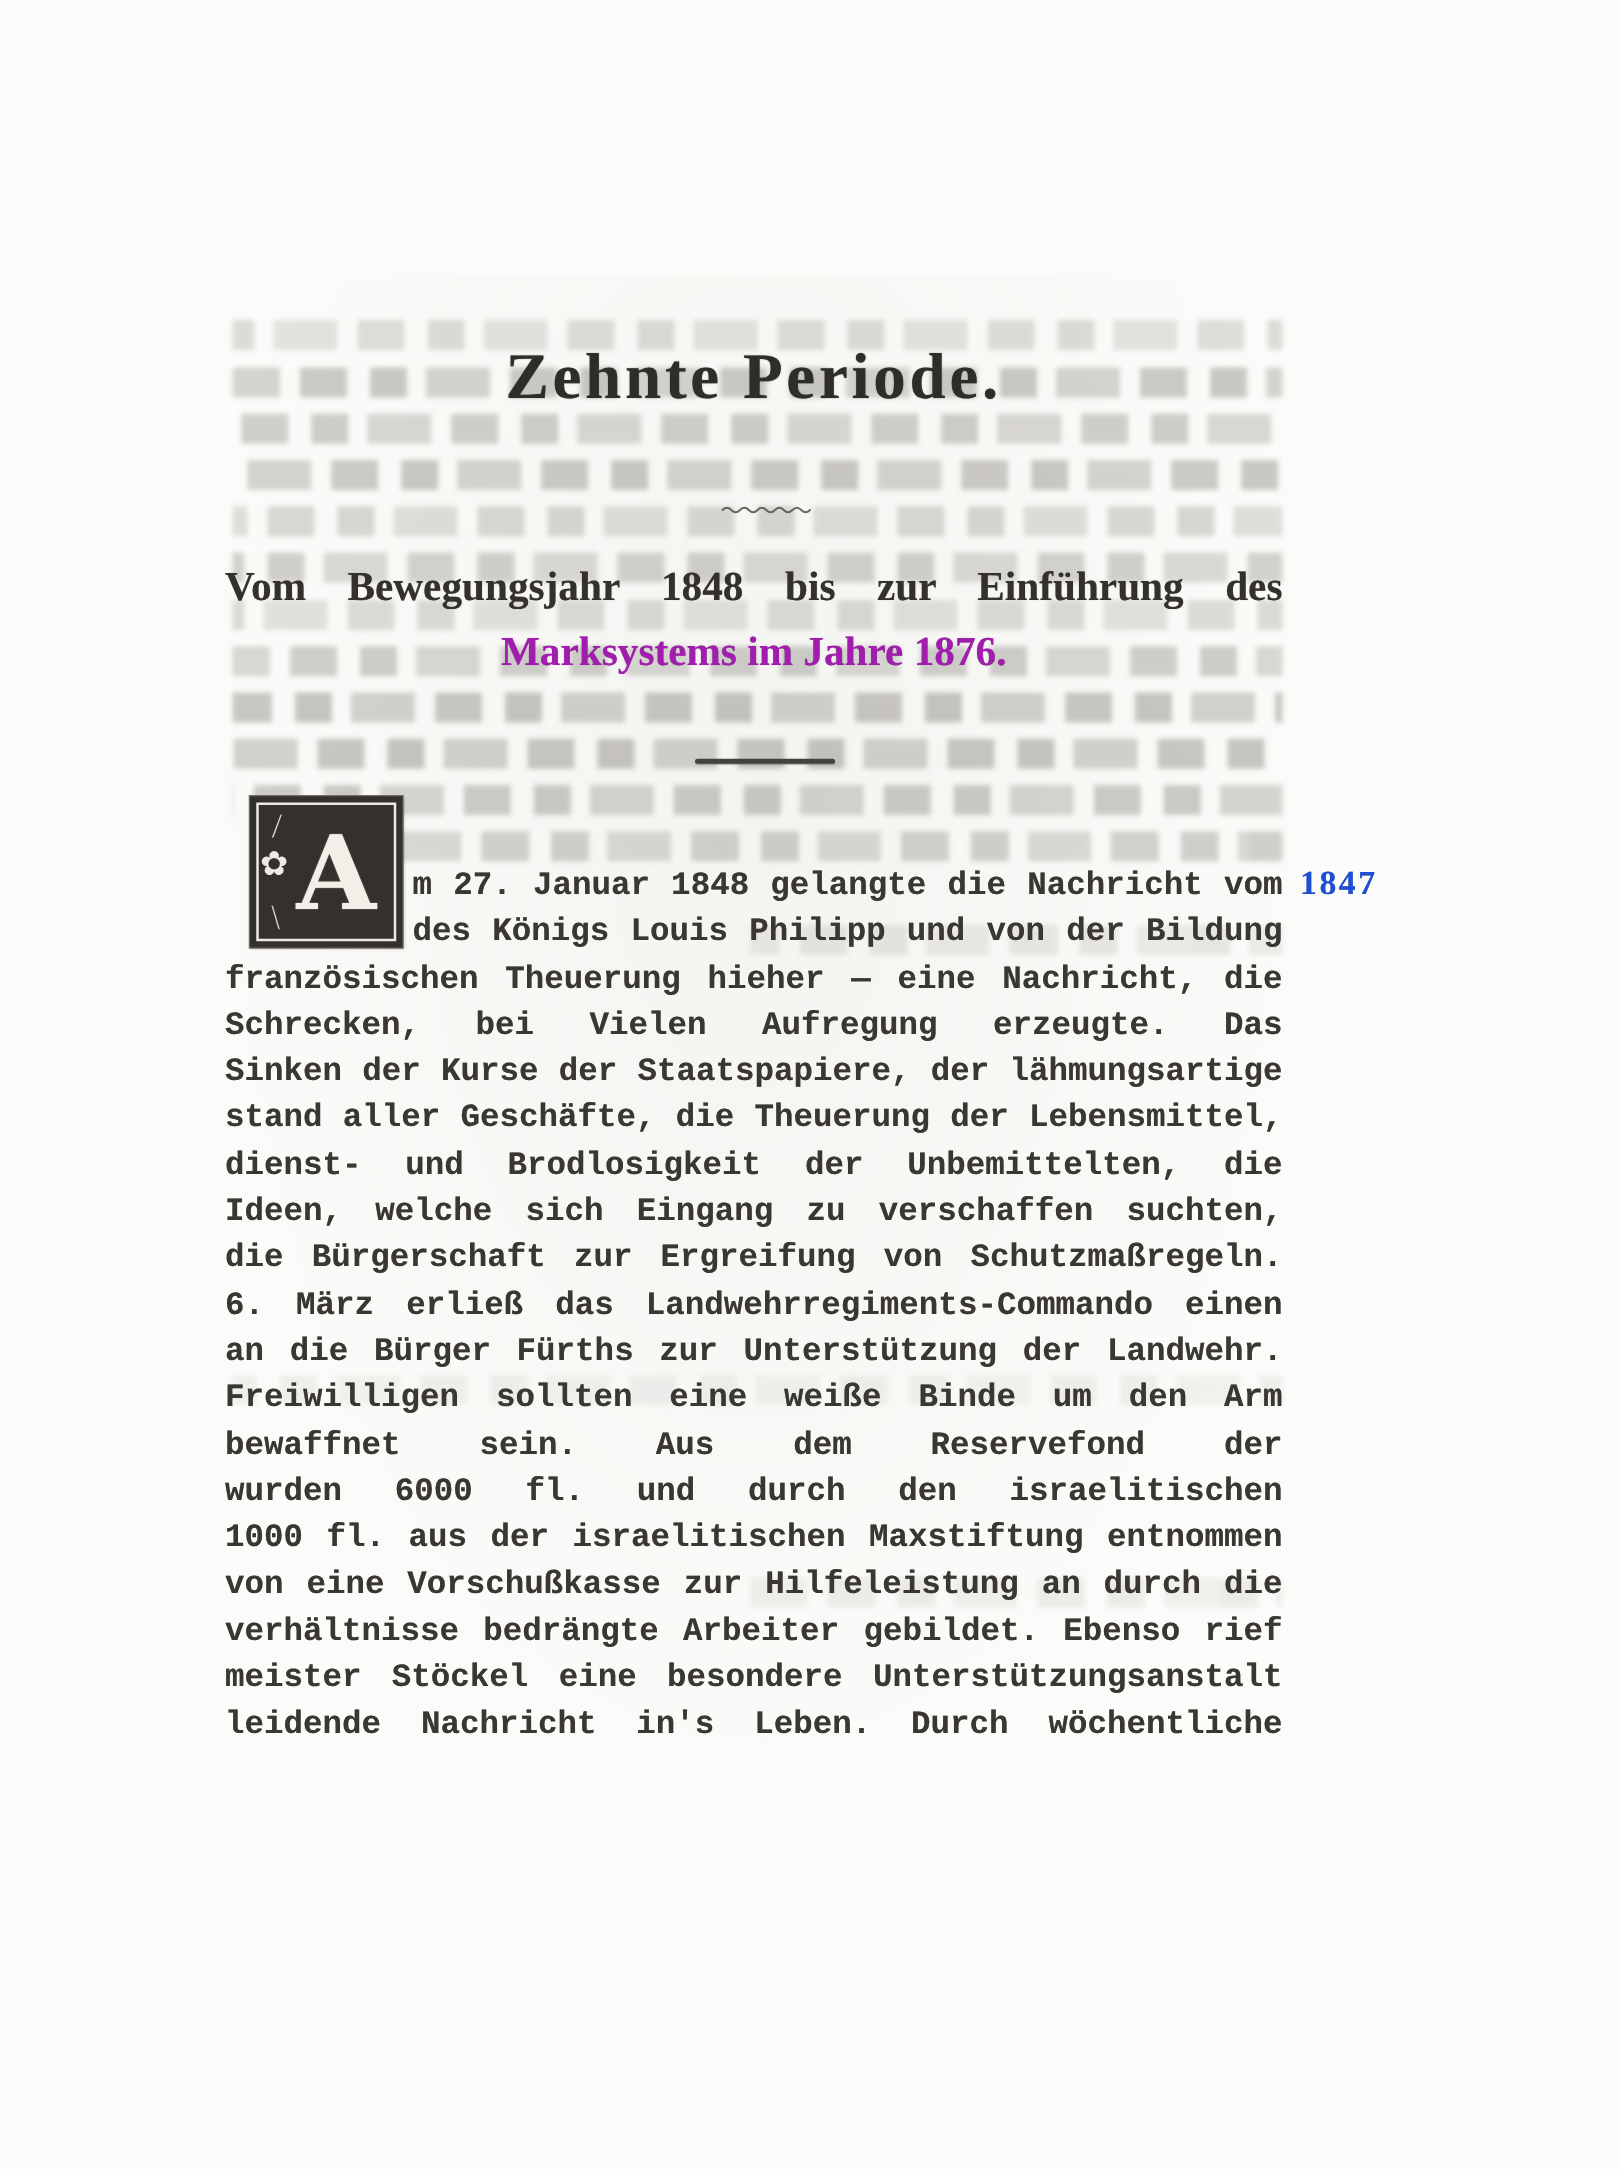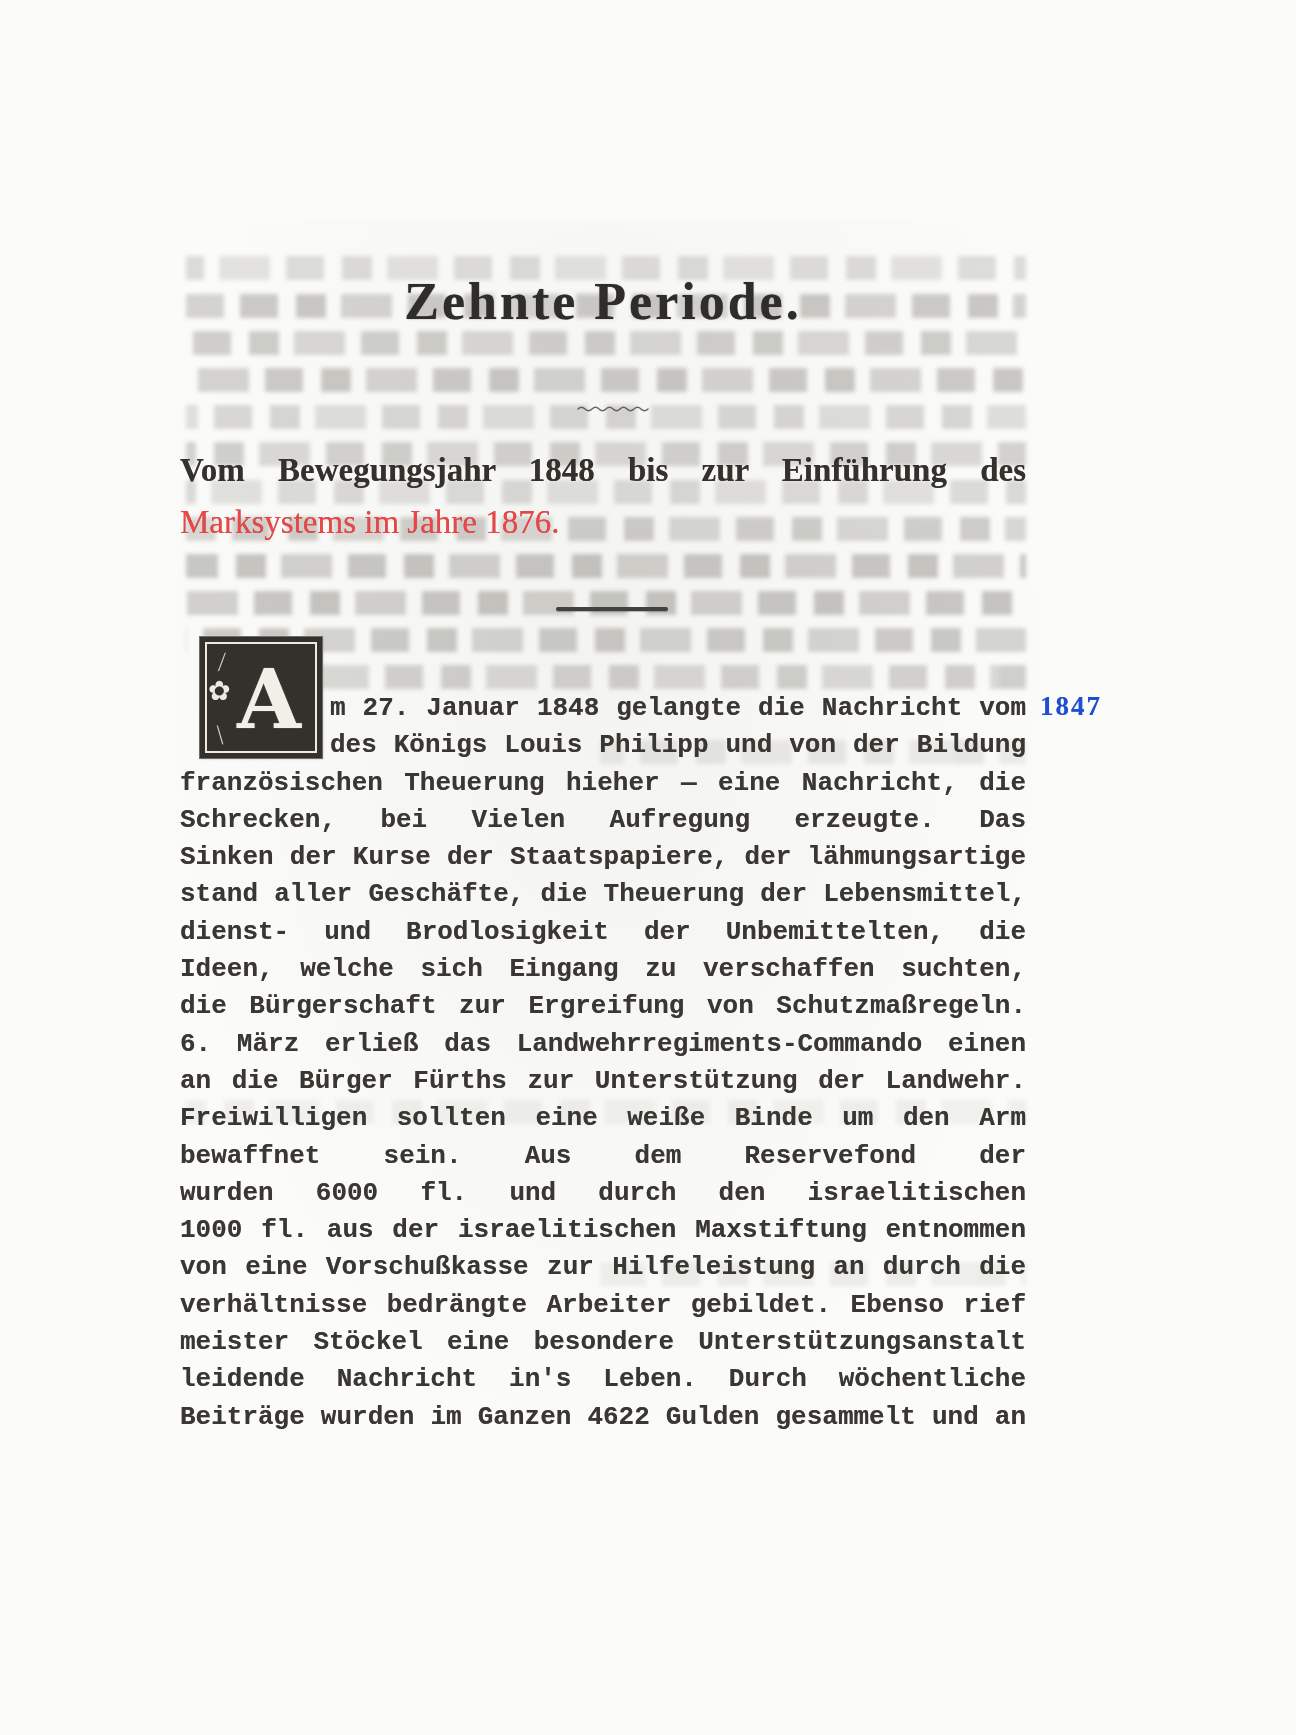--- a/index.html
+++ b/index.html
@@ -36,21 +36,21 @@
   }
   .squiggle { position:absolute; left:576px; top:399px; z-index:2; opacity:.85; filter:blur(.3px); }
   .subtitle1 {
     position:absolute; left:180px; top:452px; width:846px; box-sizing:border-box;
     font-size:33px; font-weight:bold; color:#34312d; z-index:2;
     text-align:justify; text-align-last:justify; overflow:hidden;
     text-shadow:0 0 .6px rgba(52,49,45,.55);
   }
   .subtitle2 {
     position:absolute; left:180px; top:504px; width:846px;
-    text-align:left; font-size:33px; font-weight:normal; color:#ef4444; z-index:2;
+    text-align:center; font-size:33px; font-weight:bold; color:#a21caf; z-index:2;
     text-shadow:0 0 .6px rgba(52,49,45,.55);
   }
   .rule {
     position:absolute; left:556px; top:607px; width:112px; height:4px;
     background:#44423e; border-radius:2px; box-shadow:0 1px 1px rgba(60,58,54,.35);
     z-index:2;
   }
   .dropcap {
     position:absolute; left:200px; top:637px; width:122px; height:121px;
     background:#34312c; padding:5px; box-sizing:border-box;
@@ -145,16 +145,15 @@
       <div class="line">6. März erließ das Landwehrregiments-Commando einen Aufruf</div>
       <div class="line">an die Bürger Fürths zur Unterstützung der Landwehr. Die</div>
       <div class="line">Freiwilligen sollten eine weiße Binde um den Arm tragen und</div>
       <div class="line">bewaffnet sein. Aus dem Reservefond der Aussteueranstalt</div>
       <div class="line">wurden 6000 fl. und durch den israelitischen Gemeindevorstand</div>
       <div class="line">1000 fl. aus der israelitischen Maxstiftung entnommen und hie-</div>
       <div class="line">von eine Vorschußkasse zur Hilfeleistung an durch die Zeit-</div>
       <div class="line">verhältnisse bedrängte Arbeiter gebildet. Ebenso rief Drechsler-</div>
       <div class="line">meister Stöckel eine besondere Unterstützungsanstalt für noth-</div>
       <div class="line">leidende Nachricht in's Leben. Durch wöchentliche freiwillige</div>
-      <div class="line">Beiträge wurden im Ganzen 4622 Gulden gesammelt und an</div>
     </div>
 
 </div>
 
 </body></html>

